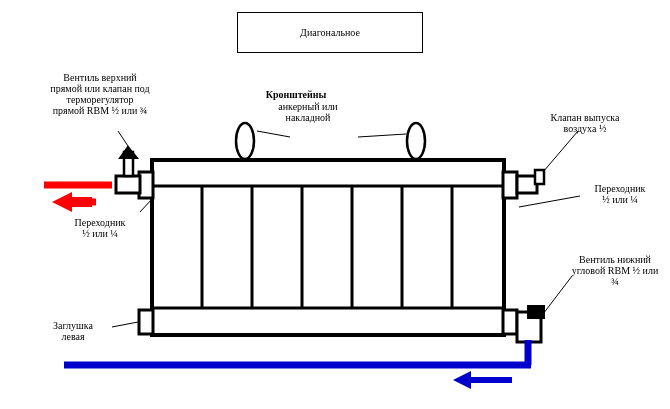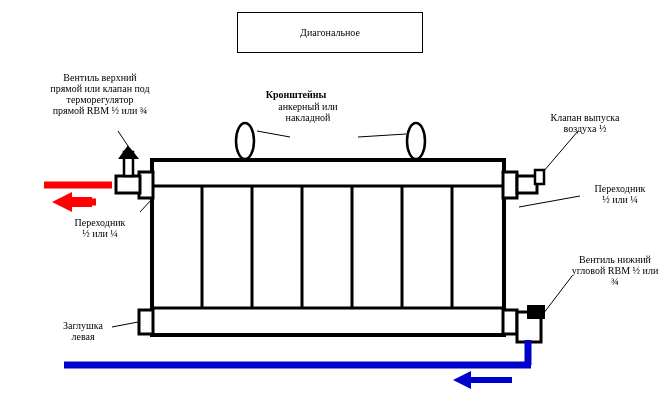--- a/index.html
+++ b/index.html
@@ -128,16 +128,16 @@
   <div class="lbl" style="left:580px; top:183px; width:80px;">Переходник
 ½ или ¼</div>
 
   <div class="lbl" style="left:55px; top:217px; width:90px;">Переходник
 ½ или ¼</div>
 
   <div class="lbl" style="left:566px; top:254px; width:98px;"><span>Вентиль нижний
 угловой </span><span class="bold">RBM</span><span>  ½ или
 ¾</span></div>
 
-  <div class="lbl" style="left:44px; top:320px; width:78px;">Заглушка
+  <div class="lbl" style="left:34px; top:320px; width:78px;">Заглушка
 левая</div>
 
 </div>
 
 </body></html>

